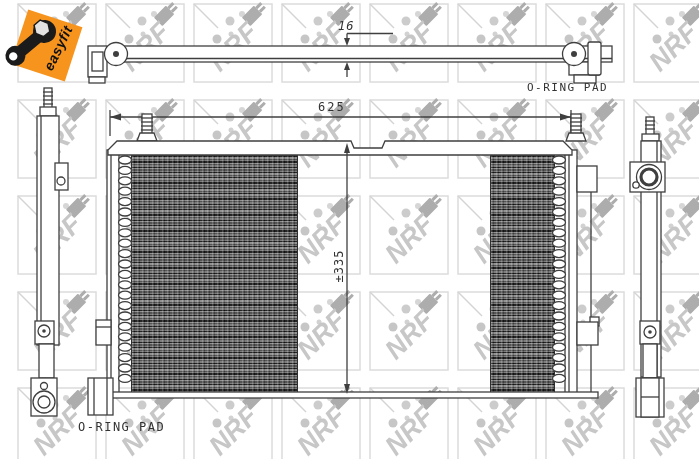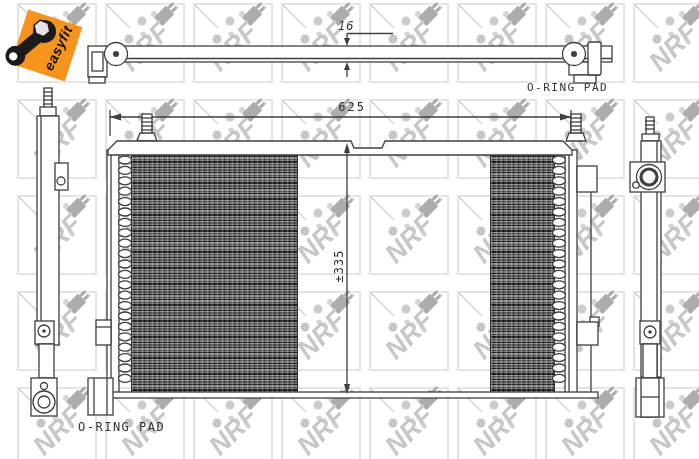--- a/index.html
+++ b/index.html
@@ -10,21 +10,21 @@
     background:
       repeating-linear-gradient(90deg, rgba(255,255,255,.22) 0 1px, rgba(0,0,0,.18) 2px 3px, rgba(255,255,255,.06) 3px 5px),
       repeating-linear-gradient(180deg, #161616 0 1.3px, #8b8b8b 1.3px 2.7px, #4a4a4a 2.7px 4px, #757575 4px 5.3px);}
   #linework{position:absolute;left:0;top:0;z-index:3;}
   .ln{stroke:#3f3f3f;stroke-width:1.3;fill:none;}
   .wf{fill:#ffffff;stroke:#3f3f3f;stroke-width:1.3;}
   .dot{fill:#3f3f3f;stroke:none;}
   .thick{stroke:#3f3f3f;stroke-width:3.2;fill:none;}
   .dim{position:absolute;z-index:4;font-size:12px;color:#333;letter-spacing:1px;white-space:nowrap;}
   .dim.small{font-size:11px;letter-spacing:1.5px;}
-  #dim-width{left:318px;top:100px;width:48px;text-align:right;letter-spacing:2px;}
+  #dim-width{left:318px;top:100px;width:48px;text-align:left;letter-spacing:2px;}
   #dim-height{left:316px;top:259px;width:46px;text-align:center;transform:rotate(-90deg);transform-origin:center;}
   #dim-depth{left:338px;top:19px;font-style:italic;}
   #oring-top{left:527px;top:81px;}
   #oring-bottom{left:78px;top:420px;letter-spacing:1.5px;}
   #easyfit{position:absolute;left:2px;top:2px;width:92px;height:92px;z-index:5;}
   #easyfit .square{position:absolute;left:16px;top:15px;width:57px;height:57px;background:#f7941e;transform:rotate(18deg);}
   #easyfit .label{position:absolute;left:18px;top:38px;width:76px;text-align:center;transform:rotate(-64deg);
     font-family:"Liberation Sans",sans-serif;font-weight:bold;font-style:italic;font-size:14px;color:#111;letter-spacing:.5px;}
   #easyfit svg{position:absolute;left:-4px;top:0;}
 </style>

